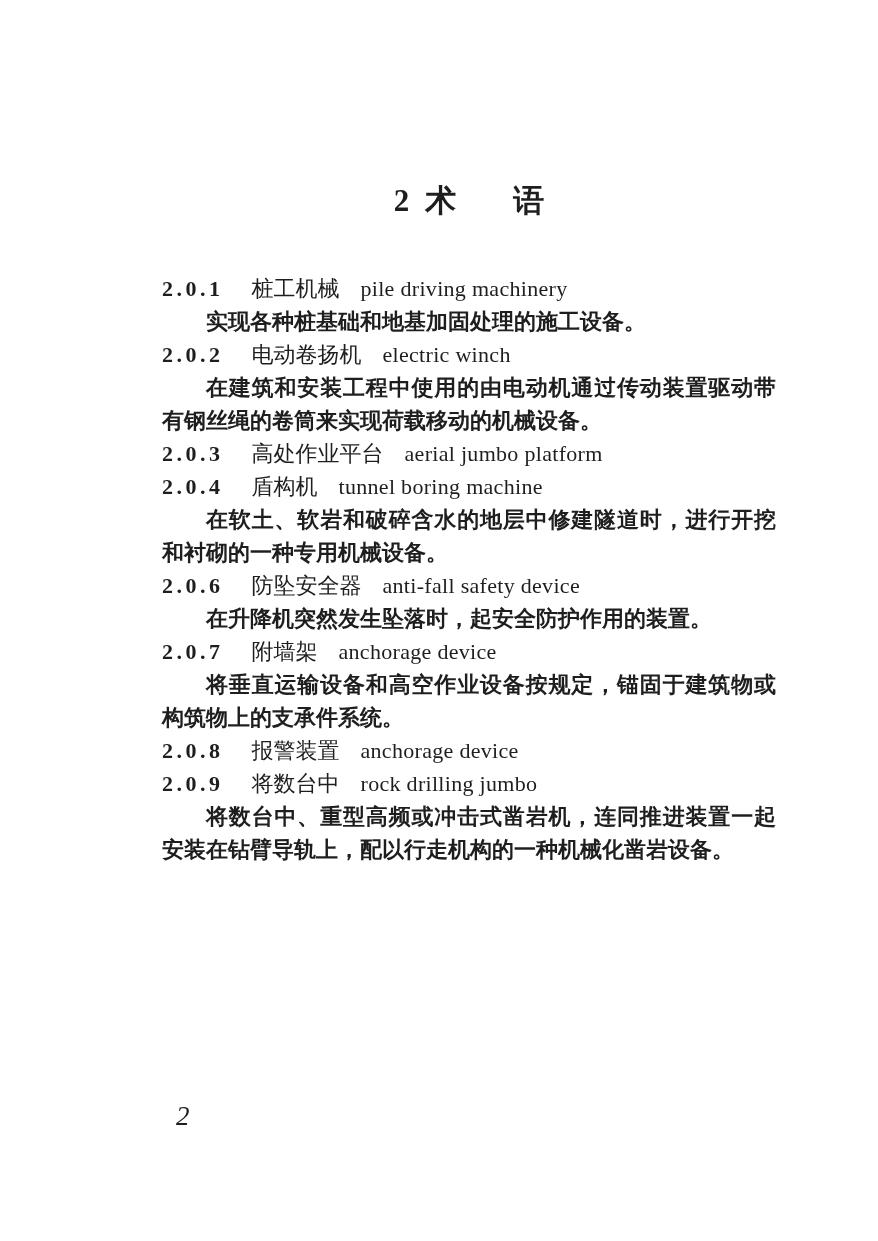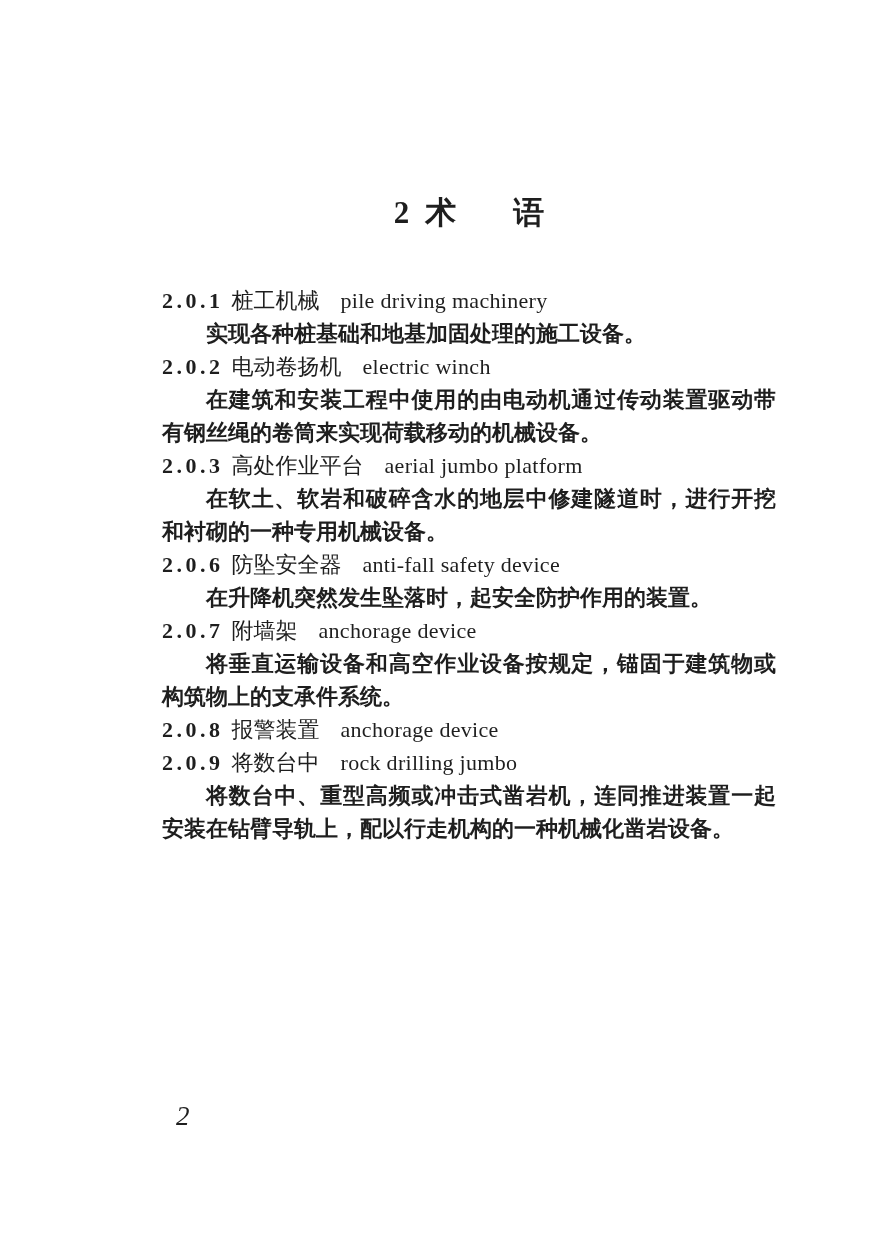--- a/index.html
+++ b/index.html
@@ -16,21 +16,21 @@
     width:878px;
     height:1241px;
     background:var(--bg-color);
     color:var(--text-color);
     font-family:"Liberation Serif","DejaVu Serif",serif;
     overflow:hidden;
   }
   .content{
     position:absolute;
     left:162px;
-    top:197px;
+    top:185px;
     width:614px;
   }
   .chapter-title{
     margin:0 0 56px 0;
     text-align:center;
     font-size:31px;
     line-height:31px;
     font-weight:bold;
     white-space:nowrap;
   }
@@ -45,21 +45,21 @@
     font-size:22px;
     line-height:33px;
   }
   .term-heading{
     margin:0;
     white-space:nowrap;
   }
   .term-number{
     font-weight:bold;
     letter-spacing:3.5px;
-    margin-right:8px;
+    margin-right:28px;
   }
   .term-zh{
     margin-right:21px;
   }
   .term-en{
     letter-spacing:0.3px;
   }
   .term-definition{
     margin:0;
     text-indent:44px;
@@ -89,20 +89,21 @@
           <p class="term-definition">实现各种桩基础和地基加固处理的施工设备。</p>
         </div>
         <div class="term-entry">
           <p class="term-heading"><span class="term-number">2.0.2</span><span class="term-zh">电动卷扬机</span><span class="term-en">electric winch</span></p>
           <p class="term-definition">在建筑和安装工程中使用的由电动机通过传动装置驱动带有钢丝绳的卷筒来实现荷载移动的机械设备。</p>
         </div>
         <div class="term-entry">
           <p class="term-heading"><span class="term-number">2.0.3</span><span class="term-zh">高处作业平台</span><span class="term-en">aerial jumbo platform</span></p>
         </div>
         <div class="term-entry">
+          <p class="term-heading"><span class="term-number">2.0.4</span><span class="term-zh">盾构机</span><span class="term-en">tunnel boring machine</span></p>
           <p class="term-definition">在软土、软岩和破碎含水的地层中修建隧道时，进行开挖和衬砌的一种专用机械设备。</p>
         </div>
         <div class="term-entry">
           <p class="term-heading"><span class="term-number">2.0.6</span><span class="term-zh">防坠安全器</span><span class="term-en">anti-fall safety device</span></p>
           <p class="term-definition">在升降机突然发生坠落时，起安全防护作用的装置。</p>
         </div>
         <div class="term-entry">
           <p class="term-heading"><span class="term-number">2.0.7</span><span class="term-zh">附墙架</span><span class="term-en">anchorage device</span></p>
           <p class="term-definition">将垂直运输设备和高空作业设备按规定，锚固于建筑物或构筑物上的支承件系统。</p>
         </div>

